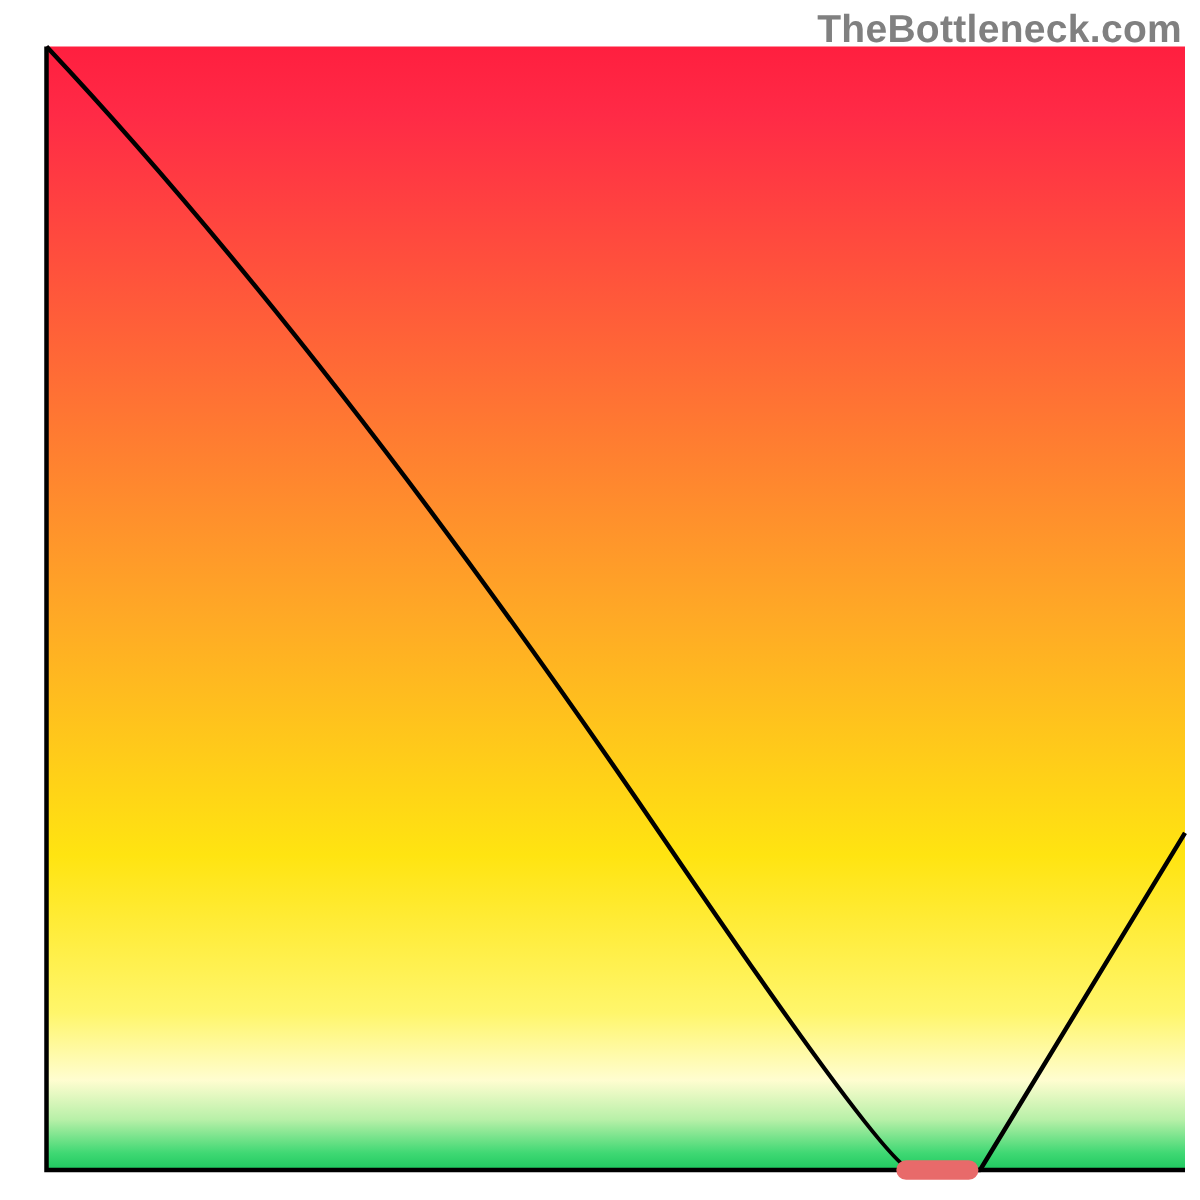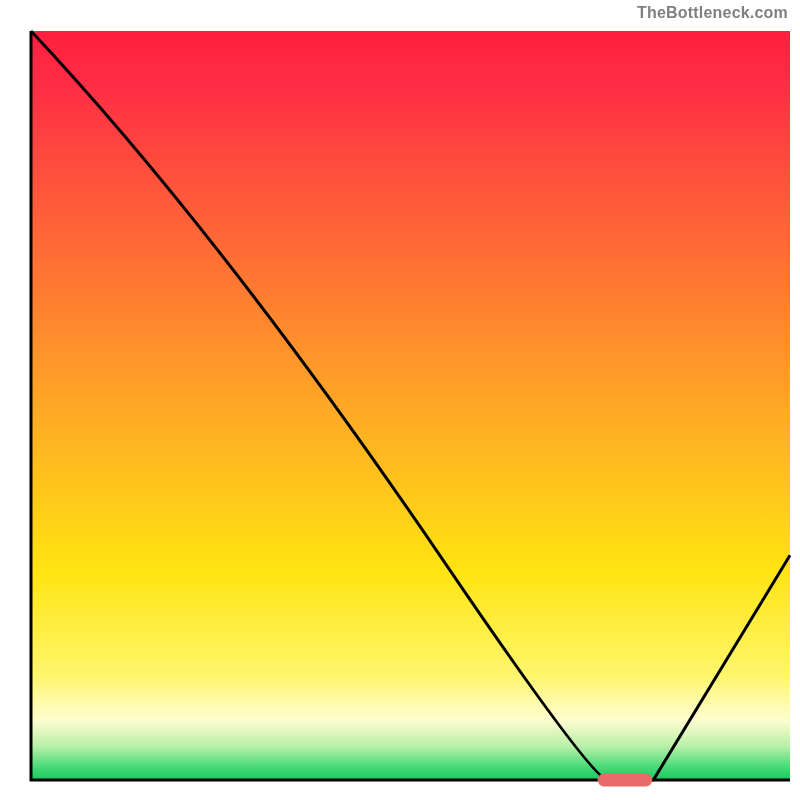--- a/index.html
+++ b/index.html
@@ -13,21 +13,21 @@
   .chart-container {
     position: relative;
     width: 800px;
     height: 800px;
   }
   .watermark {
     position: absolute;
     top: 4px;
     right: 12px;
     font-family: Arial, Helvetica, sans-serif;
-    font-size: 16px;
+    font-size: 26px;
     font-weight: bold;
     color: #808080;
     z-index: 10;
     letter-spacing: 0.2px;
   }
   svg.plot {
     position: absolute;
     top: 0; left: 0;
     width: 800px;
     height: 800px;

